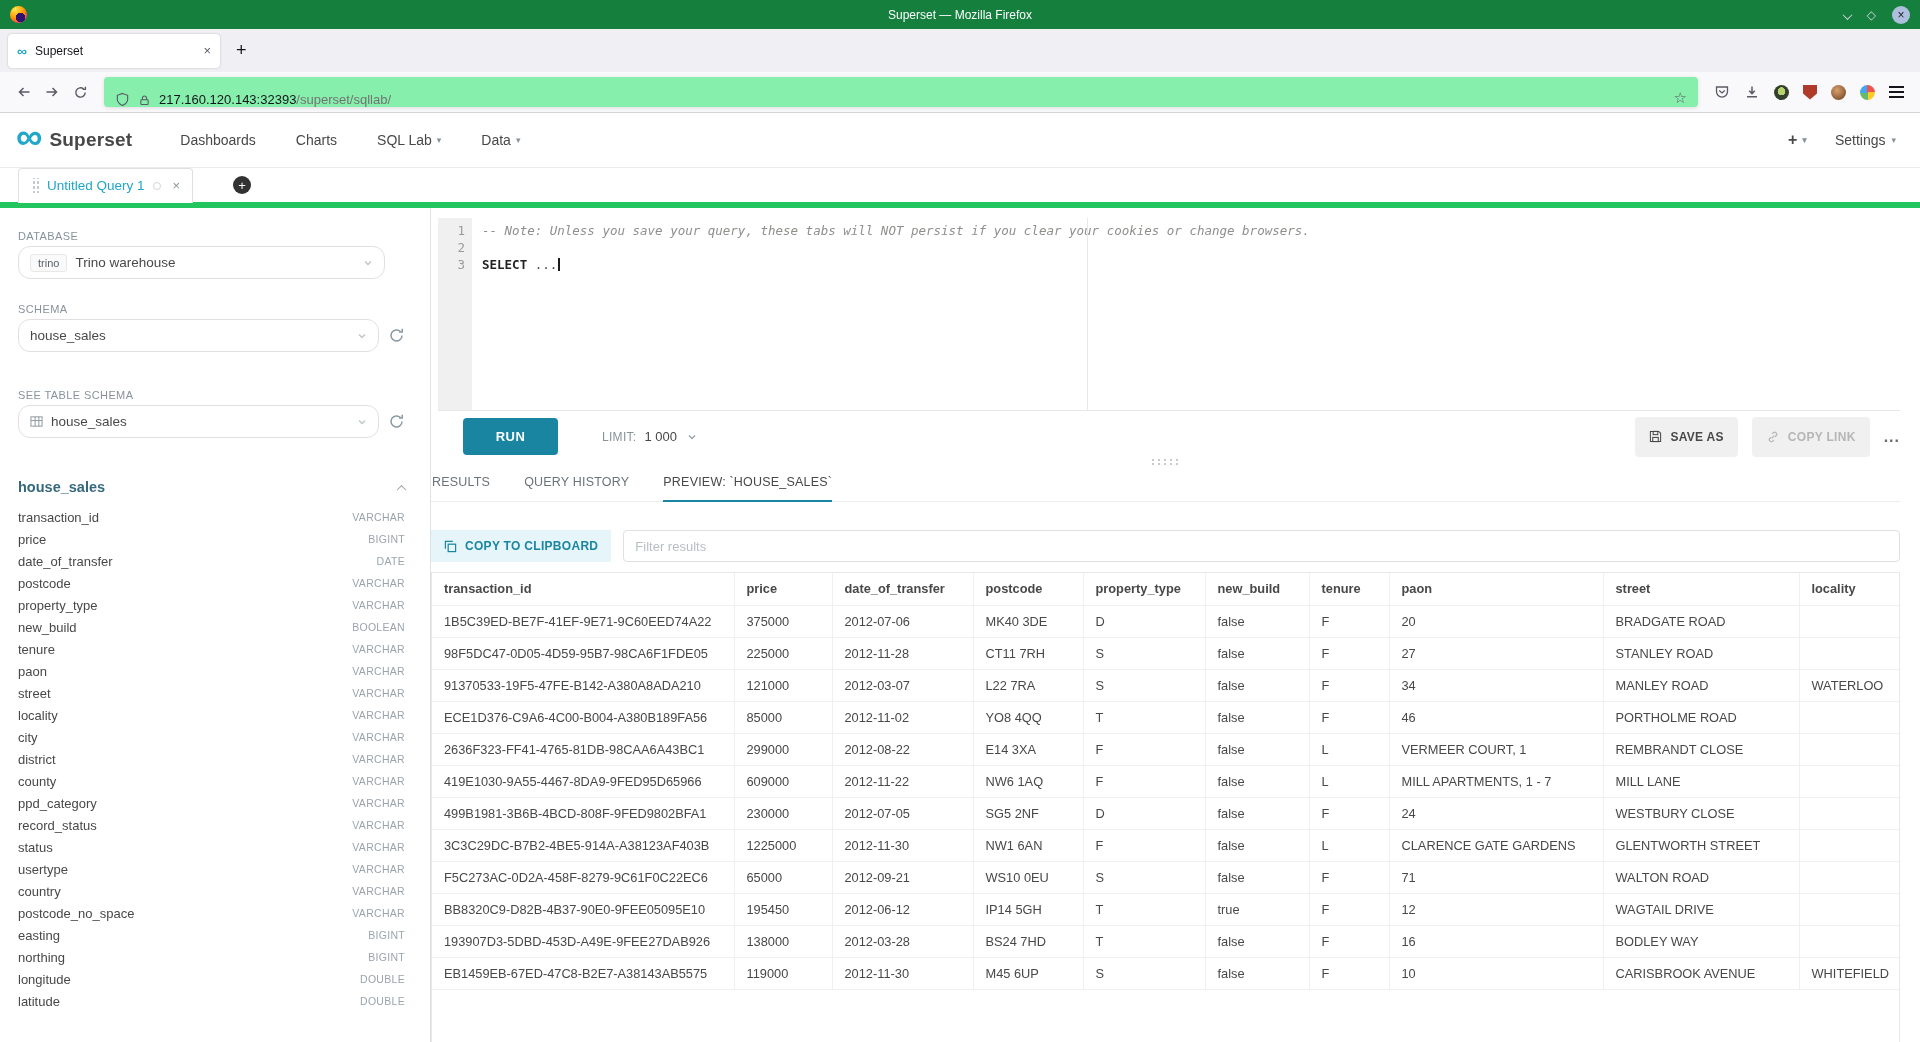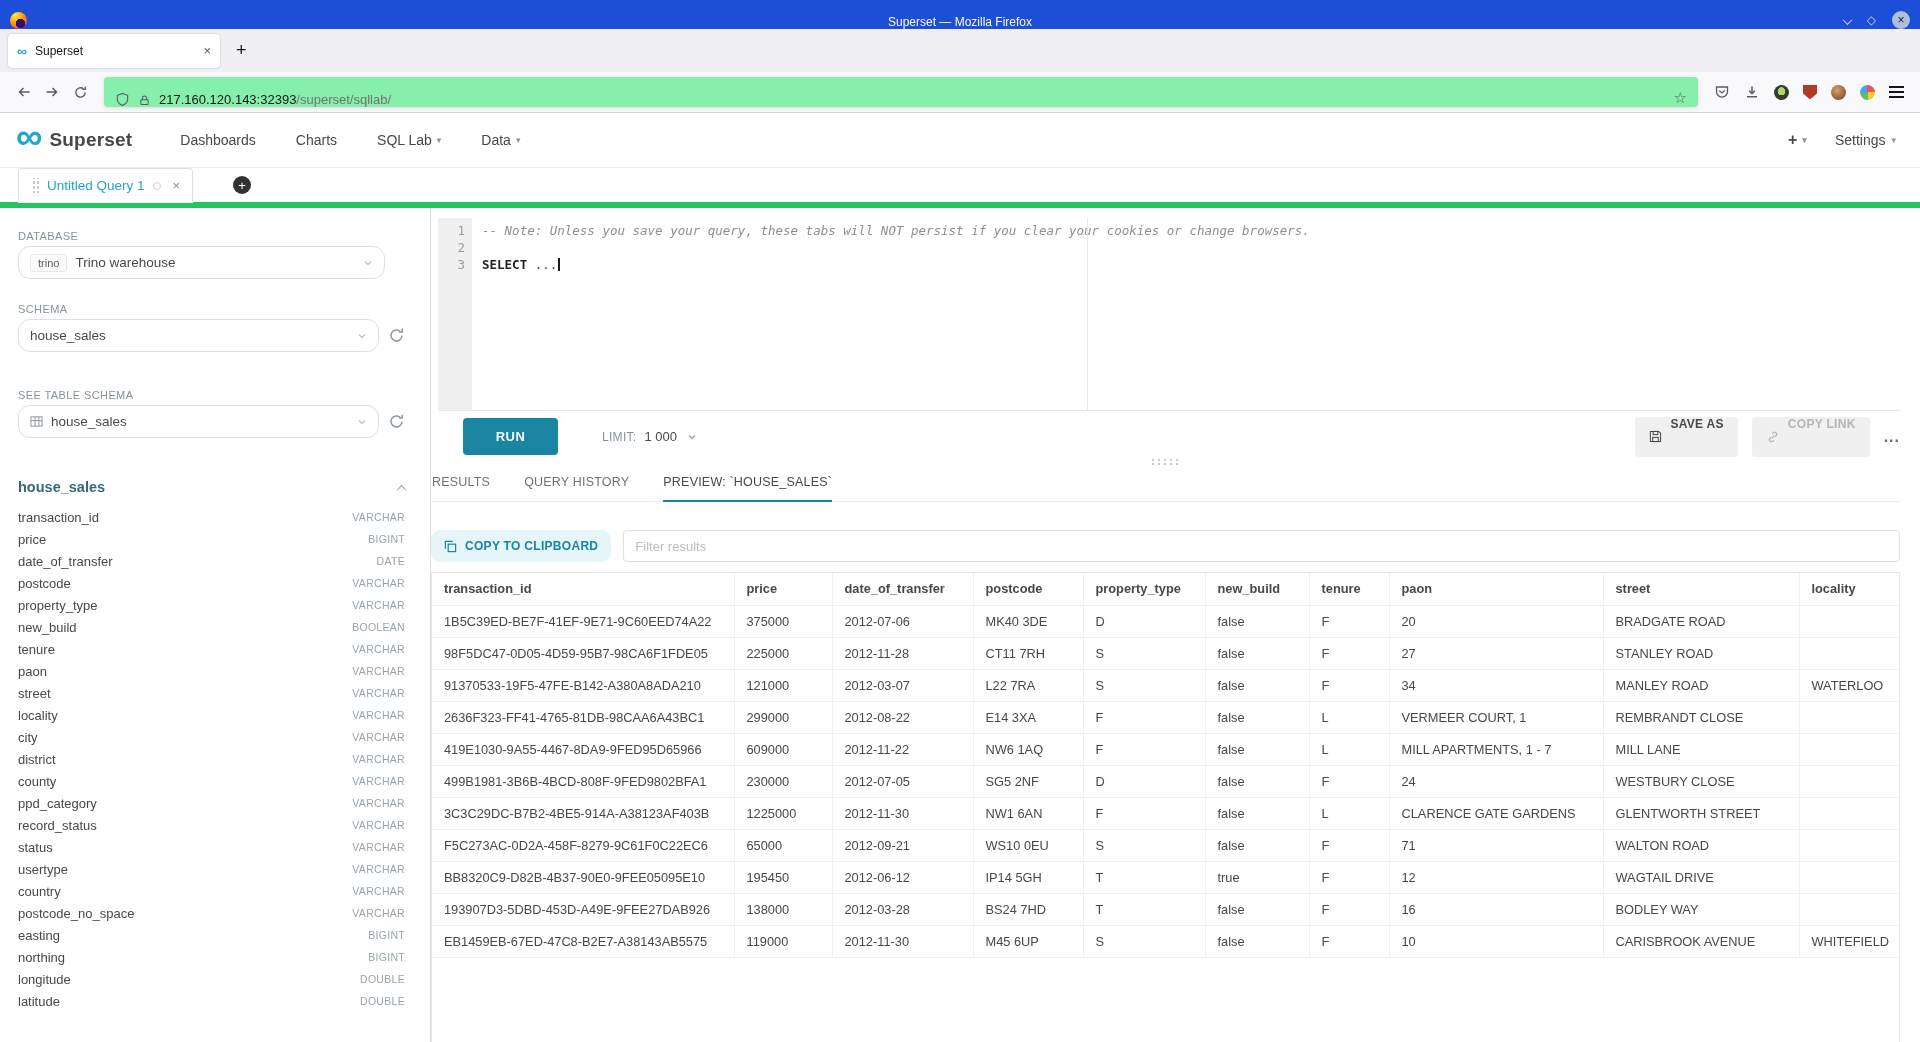--- a/index.html
+++ b/index.html
@@ -1,21 +1,21 @@
 <!DOCTYPE html>
 <html><head>
 <meta charset="utf-8">
 <style>
   *{box-sizing:border-box;margin:0;padding:0}
   html,body{width:1920px;height:1042px;overflow:hidden}
   body{font-family:"Liberation Sans",sans-serif;background:#fff;color:#484848}
   .window{width:1920px;height:1042px;display:flex;flex-direction:column}
 
   
-  .titlebar{position:relative;height:29px;flex:0 0 29px;background:#1d4ed8;display:flex;align-items:flex-end;padding:0 10px}
+  .titlebar{position:relative;height:29px;flex:0 0 29px;background:#15803d;display:flex;align-items:center;padding:0 10px}
   .ff-logo{width:17px;height:17px;border-radius:50%;
     background:radial-gradient(circle at 62% 68%,#30116d 0 29%,transparent 31%),
                radial-gradient(circle at 30% 20%,#ffe94d,#ff9100 50%,#ff3b6b 78%,#b5007f)}
   .win-title{position:absolute;left:0;right:0;text-align:center;font-size:12px;color:#fbfbfe;pointer-events:none}
   .win-controls{margin-left:auto;display:flex;align-items:center;gap:16px;color:#cfcfd8}
   .chev{width:7px;height:7px;border-right:1.6px solid currentColor;border-bottom:1.6px solid currentColor;display:inline-block}
   .chev.down{transform:rotate(45deg) translate(-1px,-1px)}
   .chev.up{transform:rotate(-135deg) translate(-1px,-1px)}
   .win-max{font-size:12px;line-height:1}
   .win-close{width:18px;height:18px;border-radius:50%;background:#aebedd;color:#23222a;font-size:12px;line-height:18px;text-align:center}
@@ -101,33 +101,33 @@
   .rest{white-space:pre}
   .cursor{display:inline-block;width:2px;height:13px;background:#1b1b1b;vertical-align:-2px;margin-left:1px}
 
   .runrow{height:37px;flex:0 0 37px;margin-top:7px;display:flex;align-items:center;padding-left:32px}
   .run-btn{width:95px;height:37px;background:#1985a0;color:#fff;border:none;border-radius:4px;font-size:13px;font-weight:bold;letter-spacing:.4px;font-family:inherit}
   .limit{display:flex;align-items:center;gap:8px;margin-left:44px}
   .limit .l1{font-size:12px;color:#879399;letter-spacing:.3px}
   .limit .l2{font-size:13px;color:#484848}
   .limit .sel-chev{margin-left:2px;color:#9aa4aa}
   .right-actions{margin-left:auto;display:flex;align-items:center;gap:14px}
-  .gbtn{height:40px;border:none;border-radius:4px;background:#f0f0f0;display:flex;gap:8px;padding:0 14px;font-size:12px;font-weight:bold;letter-spacing:.3px;color:#484848;font-family:inherit}
+  .gbtn{height:40px;border:none;border-radius:4px;background:#f0f0f0;display:flex;align-items:center;gap:8px;padding:0 14px;font-size:12px;font-weight:bold;letter-spacing:.3px;color:#484848;font-family:inherit}
   .gbtn.disabled{color:#b6b6b6}
   .more-btn{font-size:16px;color:#6b6b6b;font-weight:bold;letter-spacing:1px;background:none;border:none;font-family:inherit}
 
   .splitter{height:14px;flex:0 0 14px;display:flex;align-items:center;justify-content:center}
   .grip-h{width:32px;height:8px;background-image:radial-gradient(circle,#c9c9c9 1.3px,transparent 1.5px);background-size:6px 4px}
 
   .rtabs{display:flex;gap:34px;border-bottom:1px solid #ececec;padding-left:1px}
   .rtab{font-size:12.5px;color:#6b7378;padding:6px 0 11px;letter-spacing:.2px}
   .rtab.active{color:#484848;border-bottom:2px solid #1985a0;margin-bottom:-1px}
 
   .ractions{display:flex;gap:12px;margin-top:28px;height:32px;flex:0 0 32px}
-  .copy-btn{background:#e6f5fa;color:#1985a0;border:none;border-radius:9px;display:flex;align-items:center;gap:8px;padding:0 13px;font-size:12px;font-weight:bold;letter-spacing:.3px;font-family:inherit}
+  .copy-btn{background:#e6f5fa;color:#1985a0;border:none;border-radius:0;display:flex;align-items:center;gap:8px;padding:0 13px;font-size:12px;font-weight:bold;letter-spacing:.3px;font-family:inherit}
   .filter{flex:1;border:1px solid #e0e0e0;border-radius:4px;padding:0 11px;font-size:13px;color:#484848;font-family:inherit;outline:none}
   .filter::placeholder{color:#b8bfc4}
 
   .rowcount{margin-top:19px;font-size:13px;color:#484848}
 
   .grid{margin-top:10px;flex:1;overflow:hidden;border:1px solid #e8e8e8;border-bottom:none}
   .grid table{width:100%;border-collapse:collapse;table-layout:fixed}
   .grid th,.grid td{height:32px;padding:0 12px;font-size:12.8px;color:#484848;text-align:left;border-right:1px solid #f0f0f0;border-bottom:1px solid #f0f0f0;white-space:nowrap;overflow:hidden}
   .grid th{font-weight:bold}
   .grid th:last-child,.grid td:last-child{border-right:none}
@@ -563,20 +563,32 @@
                 <td>2012-03-07</td>
                 <td>L22 7RA</td>
                 <td>S</td>
                 <td>false</td>
                 <td>F</td>
                 <td>34</td>
                 <td>MANLEY ROAD</td>
                 <td>WATERLOO</td>
               </tr>
               <tr>
+                <td>ECE1D376-C9A6-4C00-B004-A380B189FA56</td>
+                <td>85000</td>
+                <td>2012-11-02</td>
+                <td>YO8 4QQ</td>
+                <td>T</td>
+                <td>false</td>
+                <td>F</td>
+                <td>46</td>
+                <td>PORTHOLME ROAD</td>
+                <td></td>
+              </tr>
+              <tr>
                 <td>2636F323-FF41-4765-81DB-98CAA6A43BC1</td>
                 <td>299000</td>
                 <td>2012-08-22</td>
                 <td>E14 3XA</td>
                 <td>F</td>
                 <td>false</td>
                 <td>L</td>
                 <td>VERMEER COURT, 1</td>
                 <td>REMBRANDT CLOSE</td>
                 <td></td>

